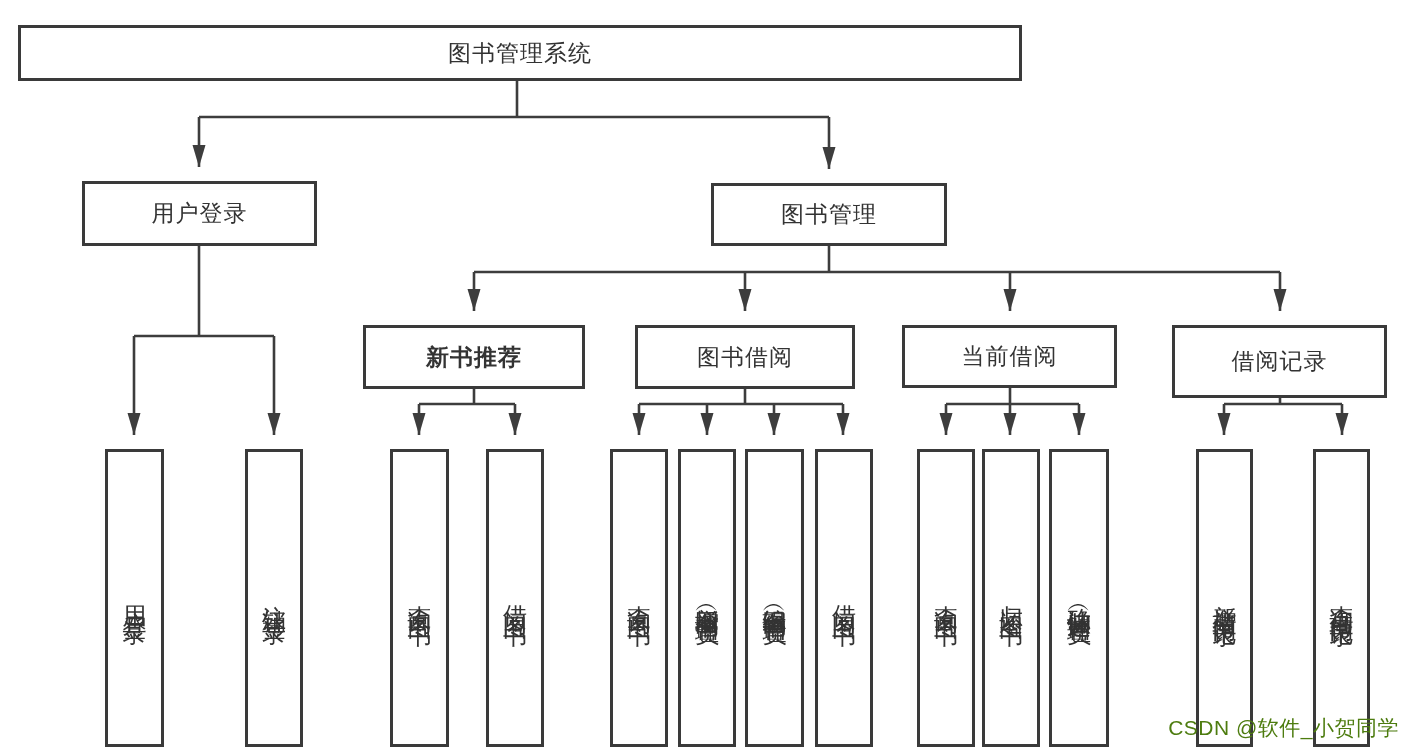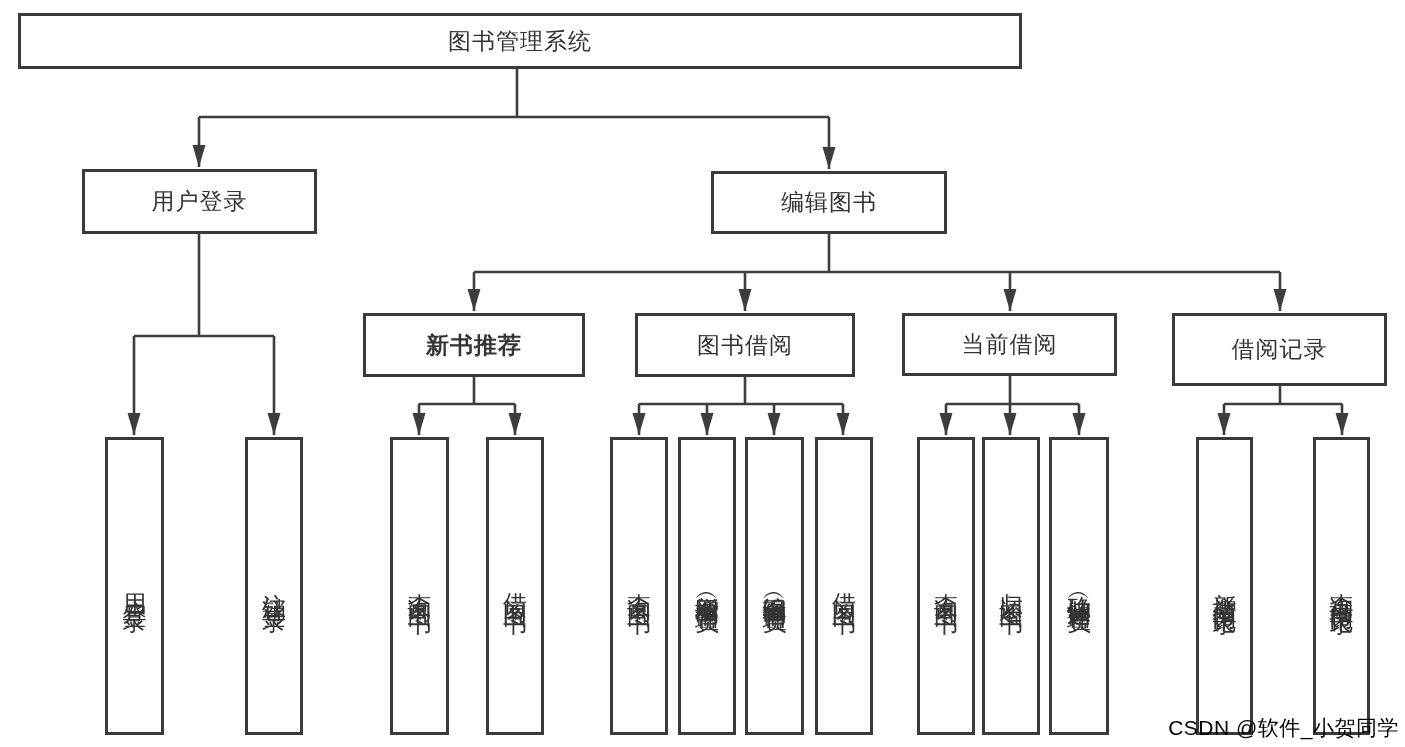--- a/index.html
+++ b/index.html
@@ -19,40 +19,41 @@
   }
   .node {
     position: absolute;
     box-sizing: border-box;
     background: #ffffff;
     border: 3px solid #3a3a3a;
     display: flex;
     align-items: center;
     justify-content: center;
     color: #333333;
+    margin-top: 12px;
   }
   .hbox .label {
     font-size: 23px;
     letter-spacing: 1px;
     white-space: nowrap;
   }
   .vbox .label {
     writing-mode: vertical-rl;
     text-orientation: mixed;
     font-size: 24px;
     letter-spacing: 6px;
     line-height: 1;
     white-space: nowrap;
   }
   .watermark {
     position: absolute;
     right: 6px;
     bottom: 5px;
     font-size: 21px;
-    color: #000000;
+    color: #4d7c0f;
     letter-spacing: 0.5px;
     white-space: nowrap;
   }
 </style>
 </head>
 <body>
 
 <div class="stage">
 
   <svg class="wires" width="1405" height="747" viewBox="0 0 1405 747" xmlns="http://www.w3.org/2000/svg">
@@ -106,21 +107,21 @@
   </svg>
 
   <div class="node hbox" style="left:18px; top:13px; width:1004px; height:56px;">
     <span class="label">图书管理系统</span>
   </div>
 
   <div class="node hbox" style="left:82px; top:169px; width:235px; height:65px;">
     <span class="label">用户登录</span>
   </div>
   <div class="node hbox" style="left:711px; top:171px; width:236px; height:63px;">
-    <span class="label">编辑图书</span>
+    <span class="label">图书管理</span>
   </div>
 
   <div class="node hbox" style="left:363px; top:313px; width:222px; height:64px;font-weight:bold;">
     <span class="label">新书推荐</span>
   </div>
   <div class="node hbox" style="left:902px; top:313px; width:215px; height:63px;">
     <span class="label">当前借阅</span>
   </div>
   <div class="node hbox" style="left:635px; top:313px; width:220px; height:64px;">
     <span class="label">图书借阅</span>

